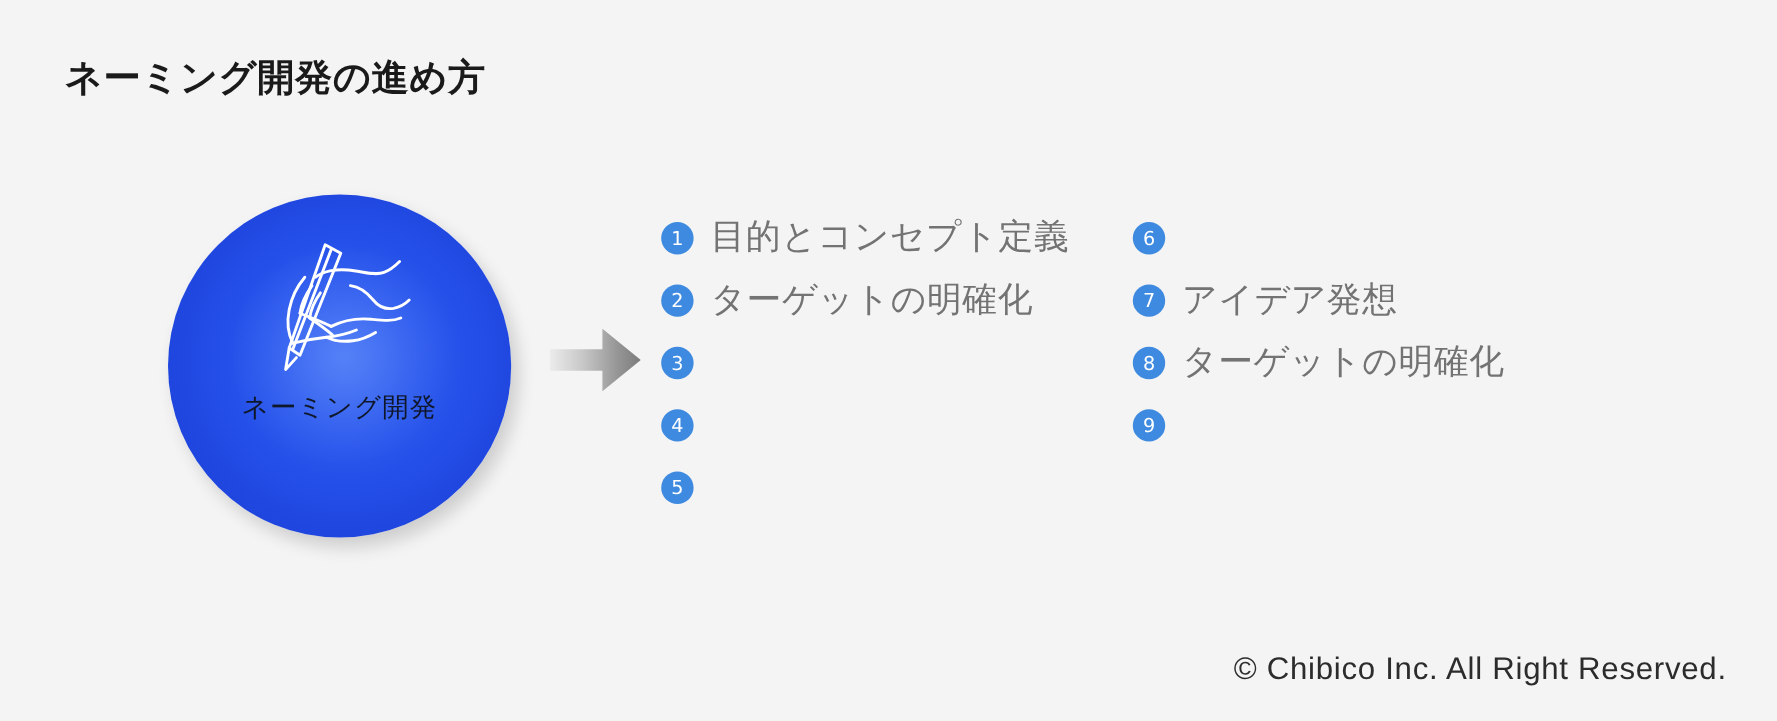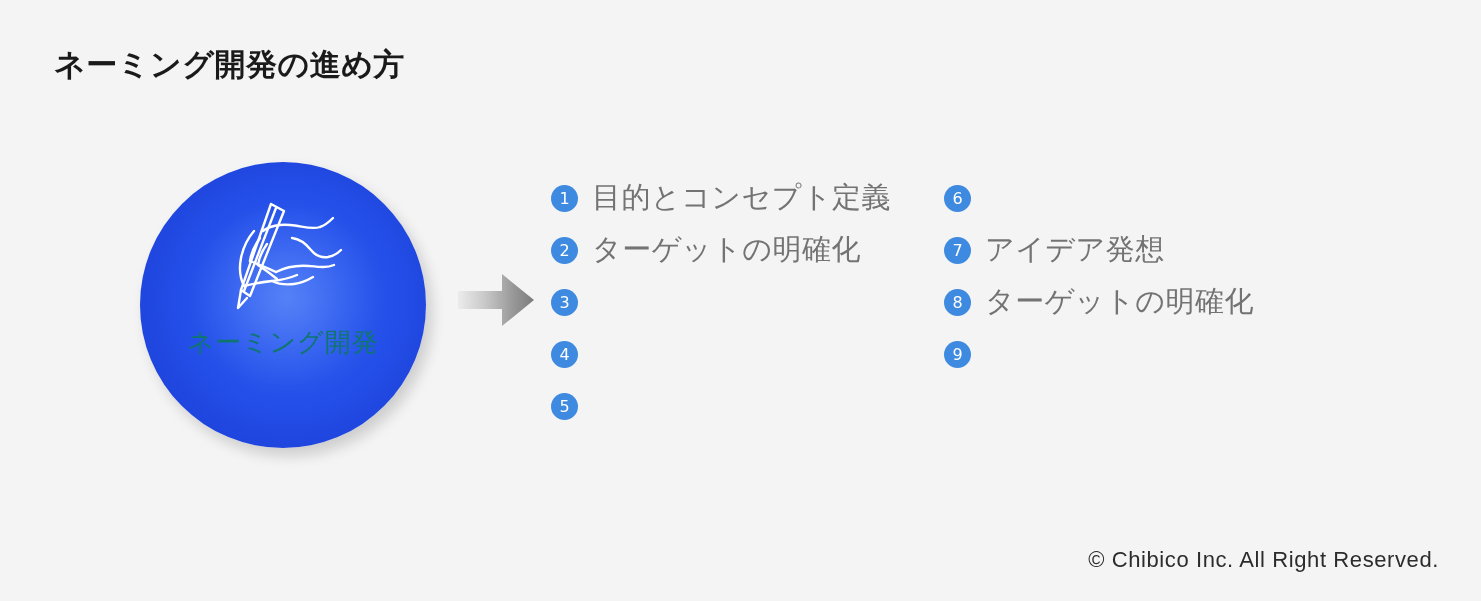--- a/index.html
+++ b/index.html
@@ -73,22 +73,22 @@
     transform: translate(-50%, -50%);
     width: 138px;
     height: 122px;
   }
   .circle-label {
     position: absolute;
     left: 0;
     right: 0;
     top: 163px;
     text-align: center;
-    color: #0f766e;
-    font-size: 26px;
+    color: #0f172a;
+    font-size: 22px;
     letter-spacing: 1px;
     white-space: nowrap;
   }
 
   
   .arrow {
     position: absolute;
     left: 458px;
     top: 272px;
     width: 76px;
@@ -125,21 +125,21 @@
     font-size: 29px;
     color: #737373;
     letter-spacing: 0.5px;
   }
 
   
   .copyright {
     position: absolute;
     right: 42px;
     bottom: 28px;
-    font-size: 22px;
+    font-size: 26px;
     color: #2c2c2c;
     letter-spacing: 0.6px;
     white-space: nowrap;
     margin-left: 24px;
   }
 </style>
 </head>
 <body>
 
 <div class="canvas">

